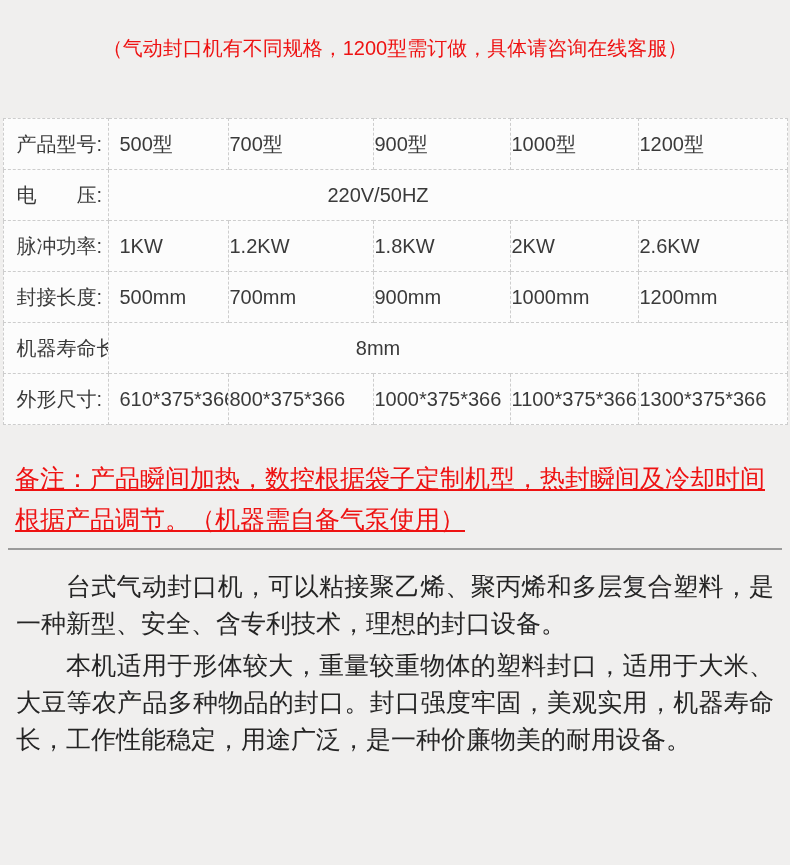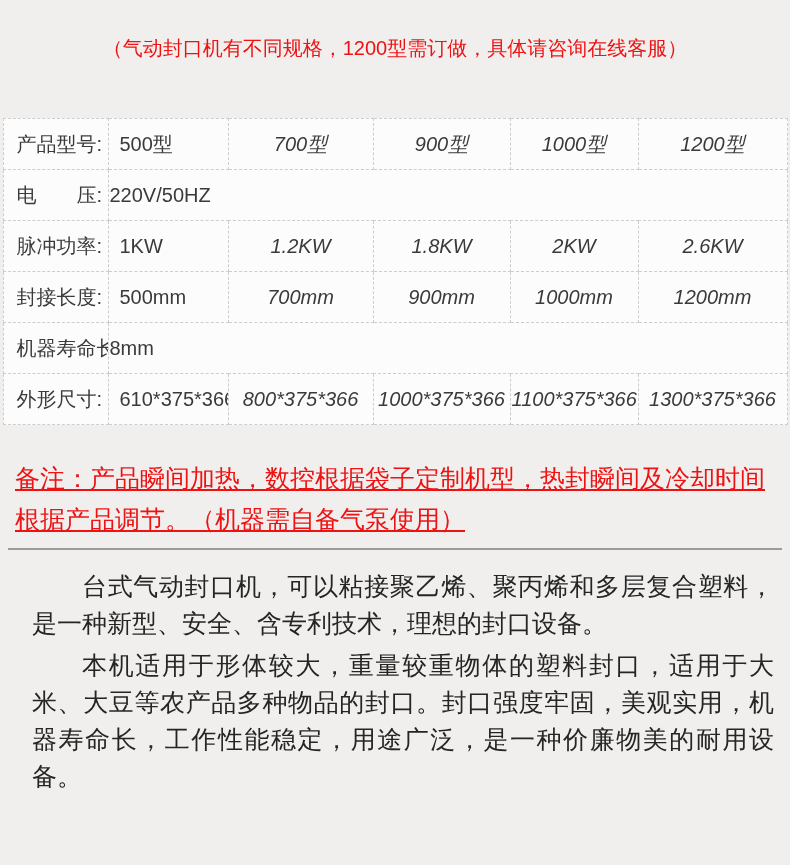--- a/index.html
+++ b/index.html
@@ -44,24 +44,24 @@
     text-align: left;
     padding-left: 13px;
     white-space: pre;
     color: #333;
   }
   td.v-first {
     text-align: left;
     padding-left: 11px;
   }
   td.v-center {
-    text-align: center;
-    font-style: italic;
+    text-align: left;
   }
   td.v-merged {
+    text-align: center;
     padding-right: 140px;
   }
   
   .remark {
     color: #ee1212;
     font-size: 25px;
     line-height: 41px;
     padding: 17px 15px 0 15px;
     text-decoration: underline;
   }
@@ -72,21 +72,21 @@
     margin: 8px 8px 0 8px;
   }
   
   .description {
     padding: 18px 16px 0 16px;
     font-size: 25px;
     line-height: 37px;
     color: #252525;
   }
   .description p {
-    margin: 0 0 5px 16px;
+    margin: 0 0 5px 0;
     text-indent: 2em;
     text-align: justify;
   }
 </style>
 </head>
 <body>
 
 <div>
 
   <div class="top-notice">（气动封口机有不同规格，1200型需订做，具体请咨询在线客服）</div>

